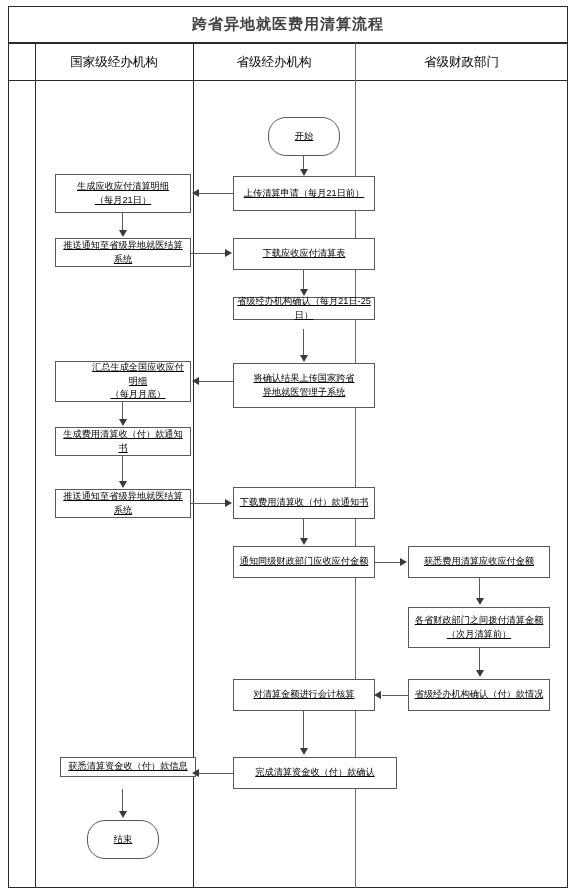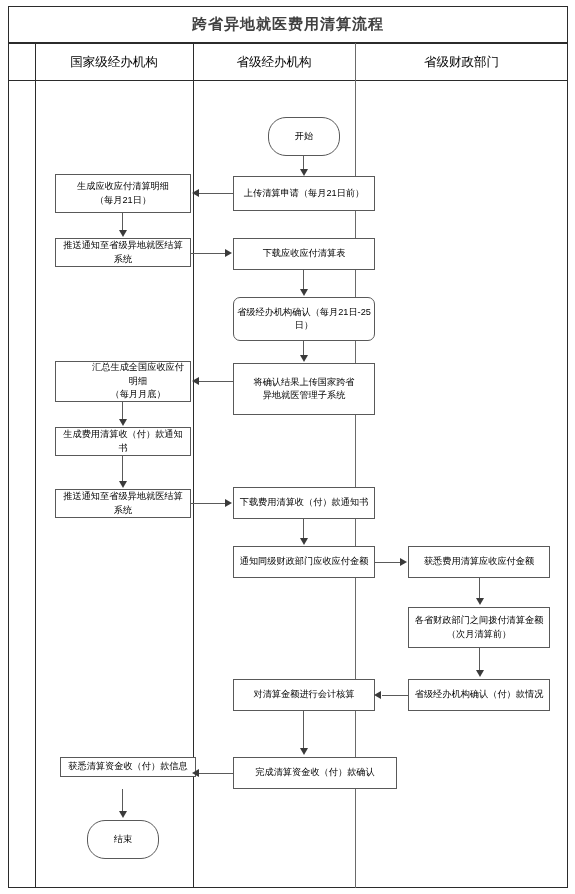--- a/index.html
+++ b/index.html
@@ -81,20 +81,21 @@
     background: #ffffff;
     display: flex;
     align-items: center;
     justify-content: center;
     text-align: center;
     font-size: 9.2px;
     line-height: 1.45;
     color: #000000;
     padding: 1px 3px;
     z-index: 3;
+    text-decoration: underline;
   }
   .node.terminator {
     border-radius: 18px;
     font-size: 9.2px;
   }
 
   
   .ln {
     position: absolute;
     background: #5a5a5a;
@@ -161,25 +162,25 @@
   </div>
 
   <div class="node" style="left:55px; top:238px; width:136px; height:29px;">
     <span>推送通知至省级异地就医结算系统</span>
   </div>
 
   <div class="node" style="left:233px; top:238px; width:142px; height:32px;">
     <span>下载应收应付清算表</span>
   </div>
 
-  <div class="node" style="left:233px; top:297px; width:142px; height:44px;border-radius:7px;">
+  <div class="node" style="left:233px; top:297px; width:142px; height:23px;">
     <span>省级经办机构确认（每月21日-25日）</span>
   </div>
 
-  <div class="node" style="left:233px; top:363px; width:142px; height:52px; flex-direction:column;text-align:center;">
+  <div class="node" style="left:233px; top:363px; width:142px; height:45px; flex-direction:column;text-align:center;">
     <span>将确认结果上传国家跨省</span>
     <span>异地就医管理子系统</span>
   </div>
 
   <div class="node" style="left:55px; top:361px; width:136px; height:41px; flex-direction:column;padding-left:33px;">
     <span>汇总生成全国应收应付明细</span>
     <span>（每月月底）</span>
   </div>
 
   <div class="node" style="left:55px; top:427px; width:136px; height:29px;">

